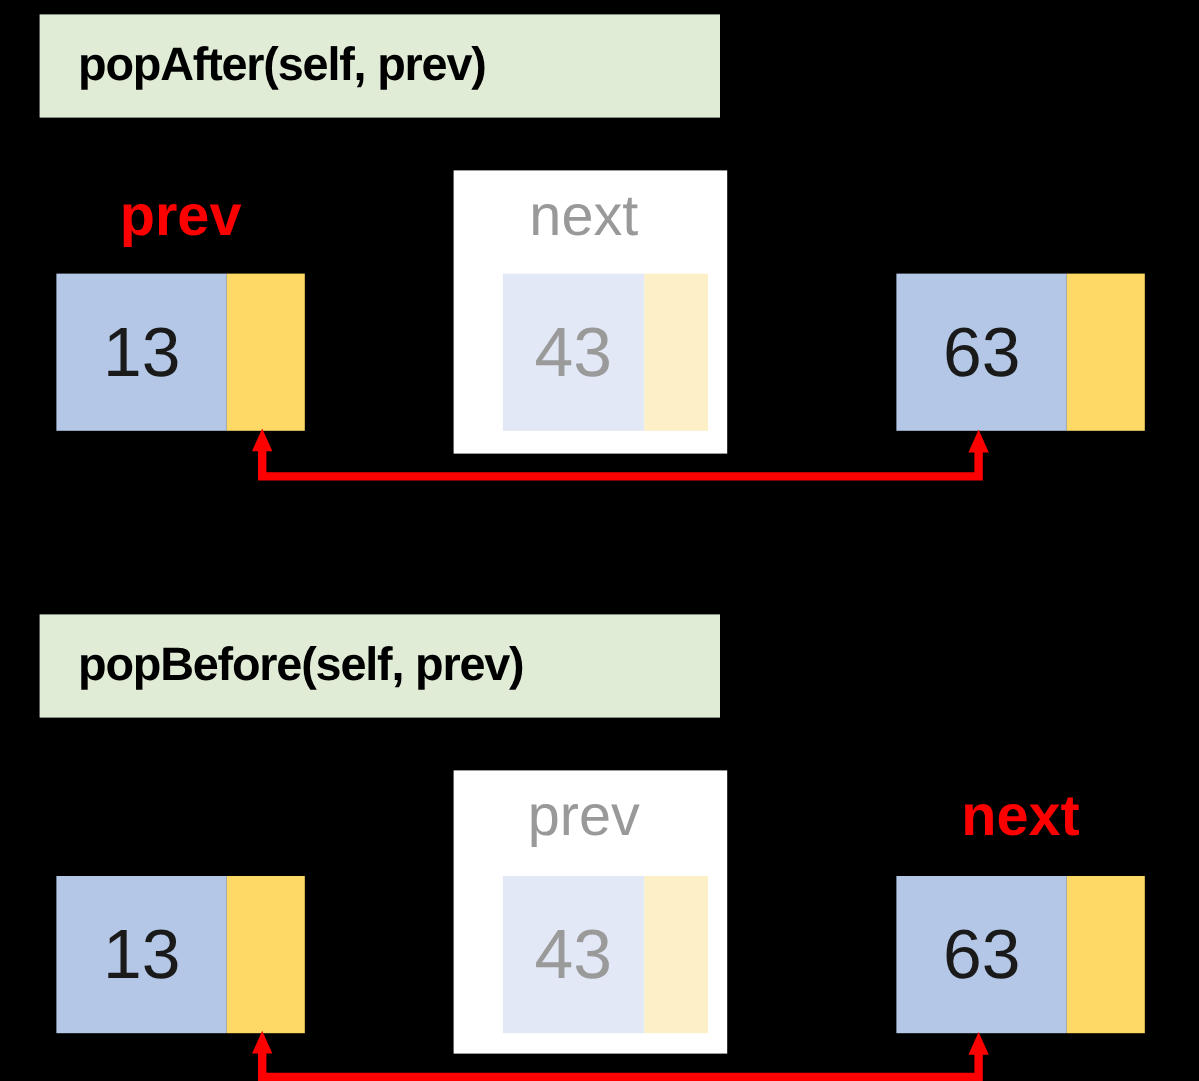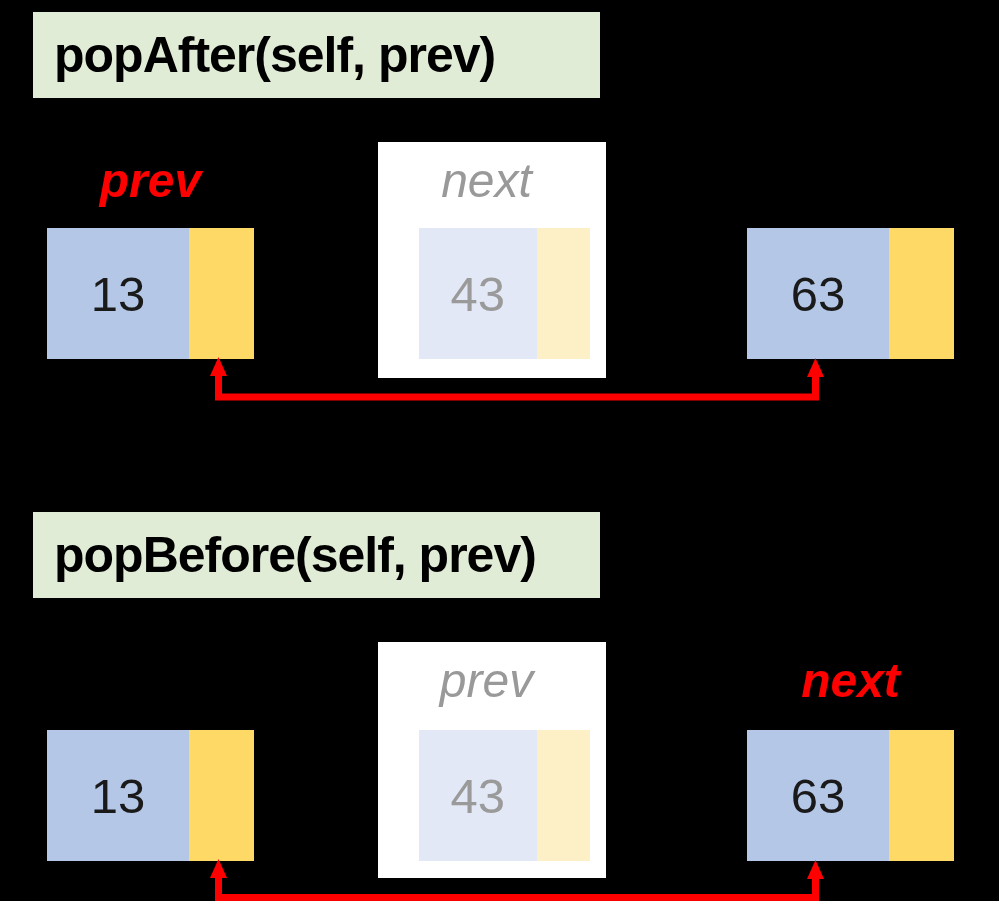--- a/index.html
+++ b/index.html
@@ -1,34 +1,34 @@
 <!DOCTYPE html>
 <html style="--bg: #000000; --green: #E1ECD7; --white: #FFFFFF; --nodeBlue: #B4C7E7; --nodeYellow: #FFD966; --fadedBlue: #E2E8F5; --fadedYellow: #FDEFC6; --red: #FF0000; --grayLabel: #999999; --valueDark: #1A1A1A; --valueGray: #9A9A9A;"><head>
 <meta charset="utf-8">
 <style>
   html,body{margin:0;padding:0;background:#000;}
   body{width:999px;height:901px;position:relative;overflow:hidden;
        font-family:"Liberation Sans",sans-serif;}
   .stage{position:absolute;left:0;top:0;width:999px;height:901px;background:var(--bg);}
 
   .title-box{position:absolute;left:33px;width:567px;height:86px;background:var(--green);
-             color:#000;font-size:50px;font-weight:700;letter-spacing:-1px;line-height:86px;
-             padding-left:21px;box-sizing:border-box;white-space:nowrap;}
+             color:#000;font-size:39px;font-weight:700;letter-spacing:-1px;line-height:86px;
+             padding-left:32px;box-sizing:border-box;white-space:nowrap;}
 
   .whitebox{position:absolute;left:378px;width:228px;height:236px;background:var(--white);}
 
   .node{position:absolute;width:207px;height:131px;display:flex;}
   .cell-value{width:156px;height:100%;background:var(--nodeBlue);display:flex;
-              align-items:center;justify-content:center;font-size:49px;color:var(--valueDark);}
+              align-items:center;justify-content:center;font-size:58px;color:var(--valueDark);}
   .cell-pointer{width:71px;height:100%;background:var(--nodeYellow);}
   .node.faded .cell-value{background:var(--fadedBlue);color:var(--valueGray);margin-left:36px;}
   .node.faded .cell-pointer{background:var(--fadedYellow);}
 
   .node-label{position:absolute;width:207px;text-align:center;font-size:48px;line-height:50px;
-              white-space:nowrap;font-style:italic;}
+              white-space:nowrap;}
   .label-red{color:var(--red);font-weight:700;}
   .label-gray{color:var(--grayLabel);font-weight:400;}
 
   svg.arrows{position:absolute;left:0;top:0;width:999px;height:901px;pointer-events:none;}
   .arrow-line{fill:none;stroke:var(--red);stroke-width:7px;}
   .arrow-head{fill:var(--red);stroke:none;}
 </style>
 </head>
 <body>
 

